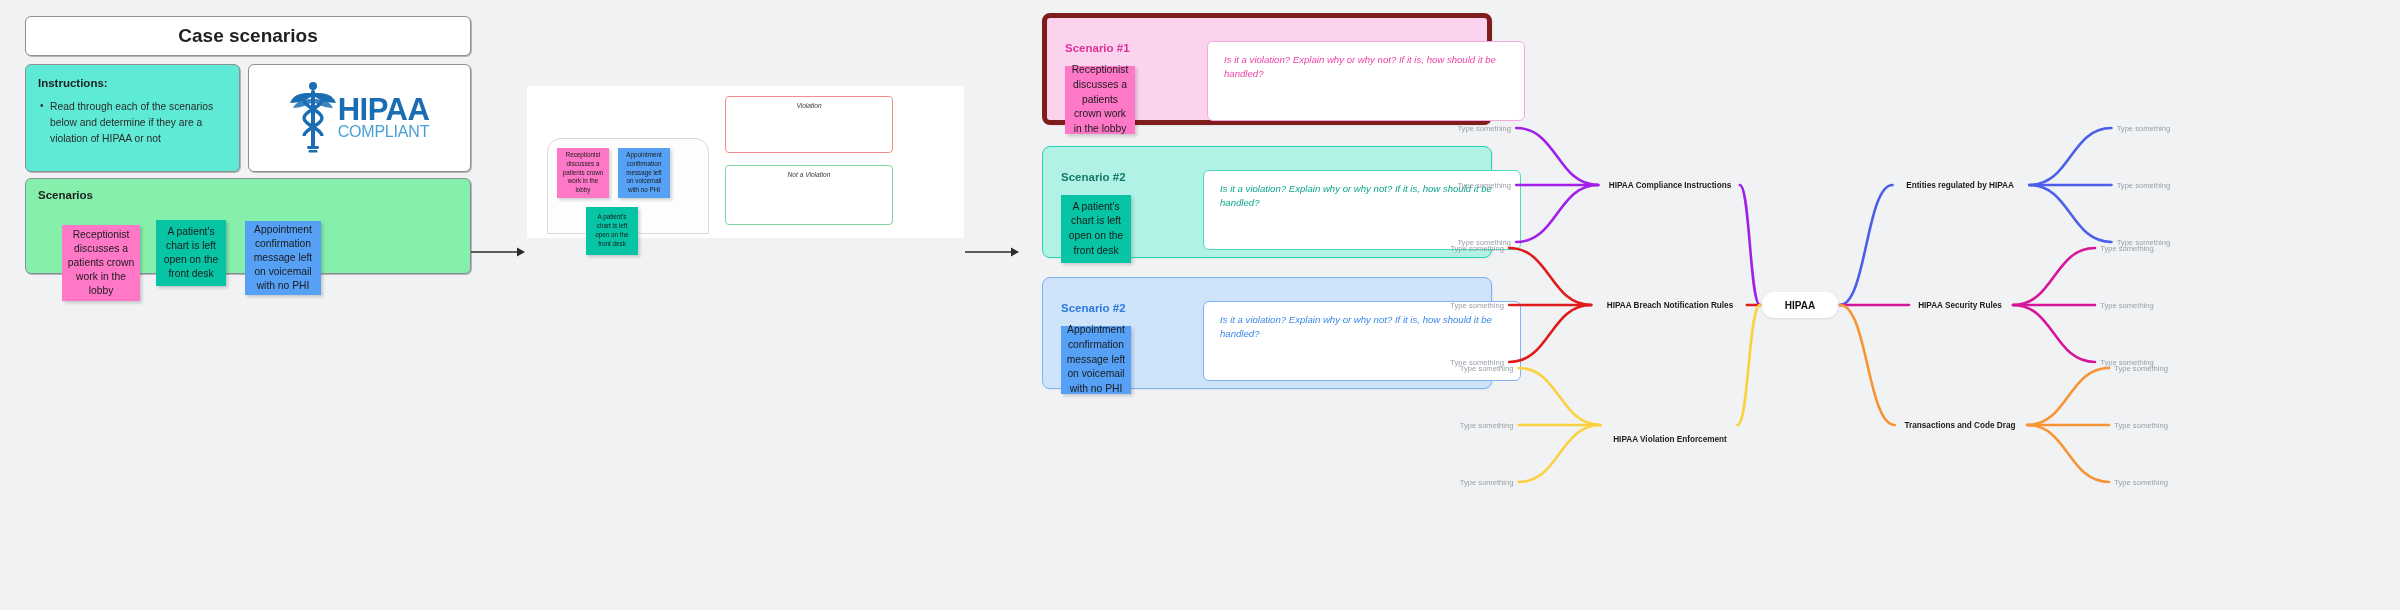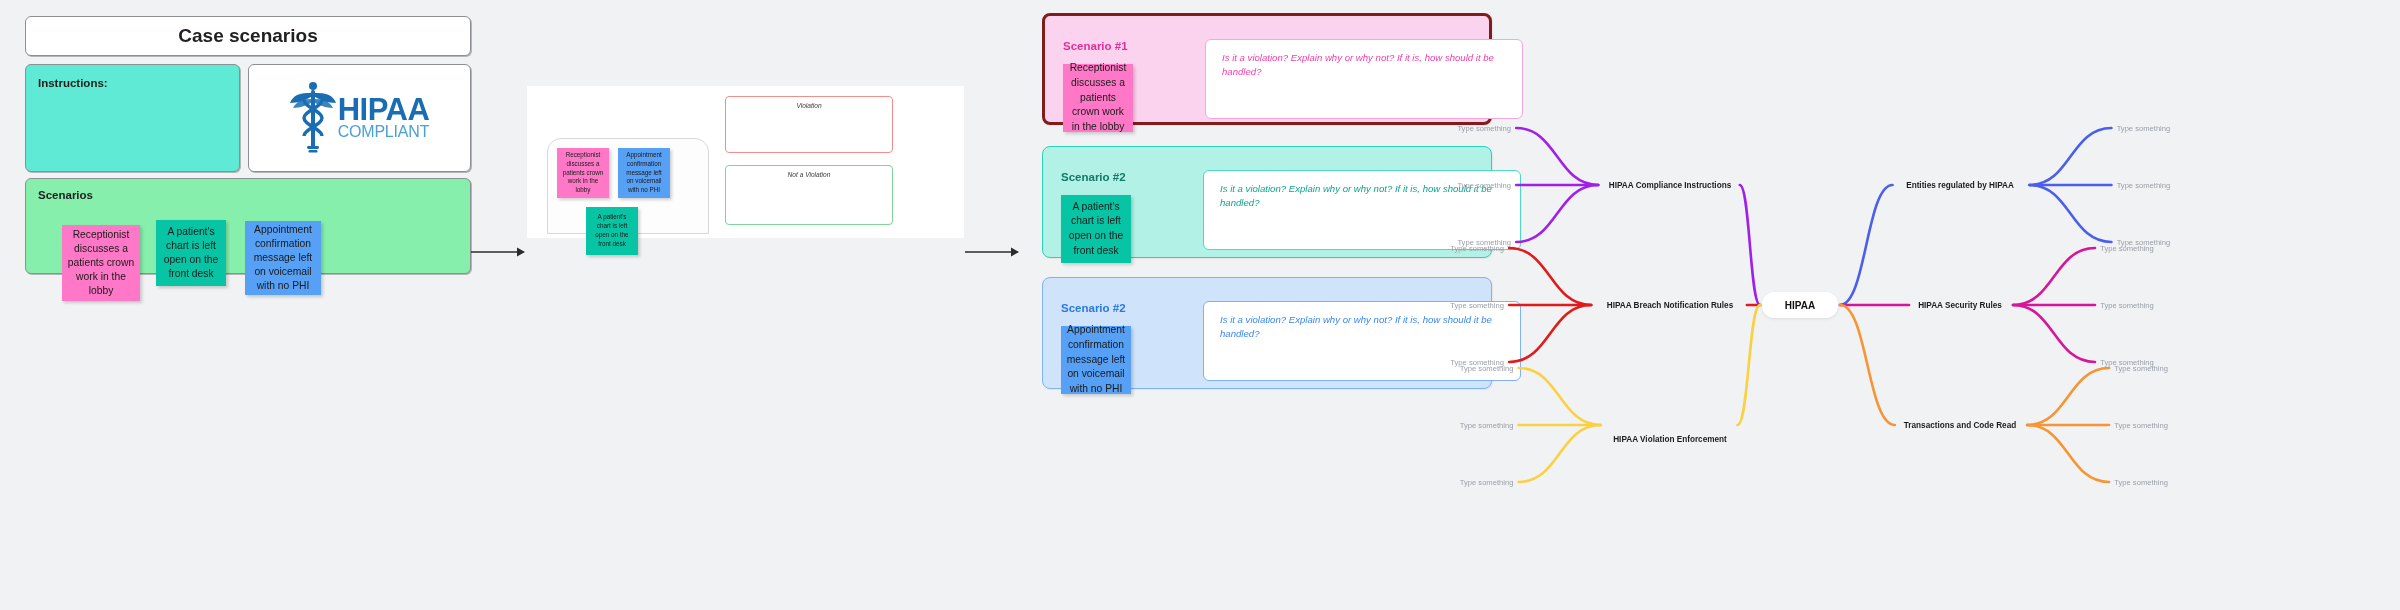--- a/index.html
+++ b/index.html
@@ -118,21 +118,21 @@
     position: absolute; left: 18px; display: flex; align-items: center; justify-content: center;
     text-align: center; font-size: 10.3px; line-height: 1.42; color: #1a1a1a;
     box-shadow: 2px 2px 3px rgba(0,0,0,.17); padding: 4px;
   }
   .scard-answer {
     position: absolute; background: #ffffff; border-radius: 6px;
     padding: 11px 16px;
   }
   .scard-answer span { font-size: 9.6px; font-style: italic; line-height: 1.5; display: block; }
 
-  .card1 { top: 13px; height: 112px; background: #fbd3ee; border: 3px solid #7f1d1d; }
+  .card1 { top: 13px; height: 112px; background: #fbd3ee; border: 5px solid #7f1d1d; }
   .card1 .scard-title { color: #e0319a; }
   .card1 .scard-note { top: 48px; width: 70px; height: 68px; background: #ff78c8; }
   .card1 .scard-answer { left: 160px; top: 23px; width: 318px; height: 80px; border: 1px solid #f3a8dc; }
   .card1 .scard-answer span { color: #ef3fa6; }
 
   .card2 { top: 146px; height: 112px; background: #b2f2e6; border: 1px solid #2ad3b5; }
   .card2 .scard-title { color: #127a68; }
   .card2 .scard-note { top: 48px; width: 70px; height: 68px; background: #06c4a4; }
   .card2 .scard-answer { left: 160px; top: 23px; width: 318px; height: 80px; border: 1px solid #4fd9bf; }
   .card2 .scard-answer span { color: #0ba68c; }
@@ -167,20 +167,23 @@
 <div id="canvas">
 
   <div class="board-bg"></div>
 
   <div class="title-box">
     <span>Case scenarios</span>
   </div>
 
   <div class="instr-box">
     <div class="instr-title">Instructions:</div>
+    <ul class="instr-list">
+      <li>Read through each of the scenarios below and determine if they are a violation of HIPAA or not</li>
+    </ul>
   </div>
 
   <div class="logo-box">
     <div class="logo-inner">
       <svg width="46" height="76" viewBox="0 0 46 76">
         <g fill="#1b6db3">
           <circle cx="23" cy="6" r="4"></circle>
           <rect x="21" y="10" width="4" height="58" rx="1.6"></rect>
           <rect x="17" y="66" width="12" height="3" rx="1.4"></rect>
           <rect x="18.5" y="70" width="9" height="2.6" rx="1.2"></rect>
@@ -296,20 +299,20 @@
         <div class="mm-leaf" style="left: -13.45px; top: 425px;">Type something</div>
         <div class="mm-leaf" style="left: -13.45px; top: 482px;">Type something</div>
         <div class="mm-label" style="left: 460px; top: 185px;">Entities regulated by HIPAA</div>
         <div class="mm-leaf" style="left: 643.45px; top: 128px;">Type something</div>
         <div class="mm-leaf" style="left: 643.45px; top: 185px;">Type something</div>
         <div class="mm-leaf" style="left: 643.45px; top: 242px;">Type something</div>
         <div class="mm-label" style="left: 460px; top: 305px;">HIPAA Security Rules</div>
         <div class="mm-leaf" style="left: 627px; top: 248px;">Type something</div>
         <div class="mm-leaf" style="left: 627px; top: 305px;">Type something</div>
         <div class="mm-leaf" style="left: 627px; top: 362px;">Type something</div>
-        <div class="mm-label" style="left: 460px; top: 425px;">Transactions and Code Read</div>
+        <div class="mm-label" style="left: 460px; top: 425px;">Transactions and Code Drag</div>
         <div class="mm-leaf" style="left: 641.1px; top: 368px;">Type something</div>
         <div class="mm-leaf" style="left: 641.1px; top: 425px;">Type something</div>
         <div class="mm-leaf" style="left: 641.1px; top: 482px;">Type something</div>
       </div>
   </div>
 
 </div>
 
 </body></html>

